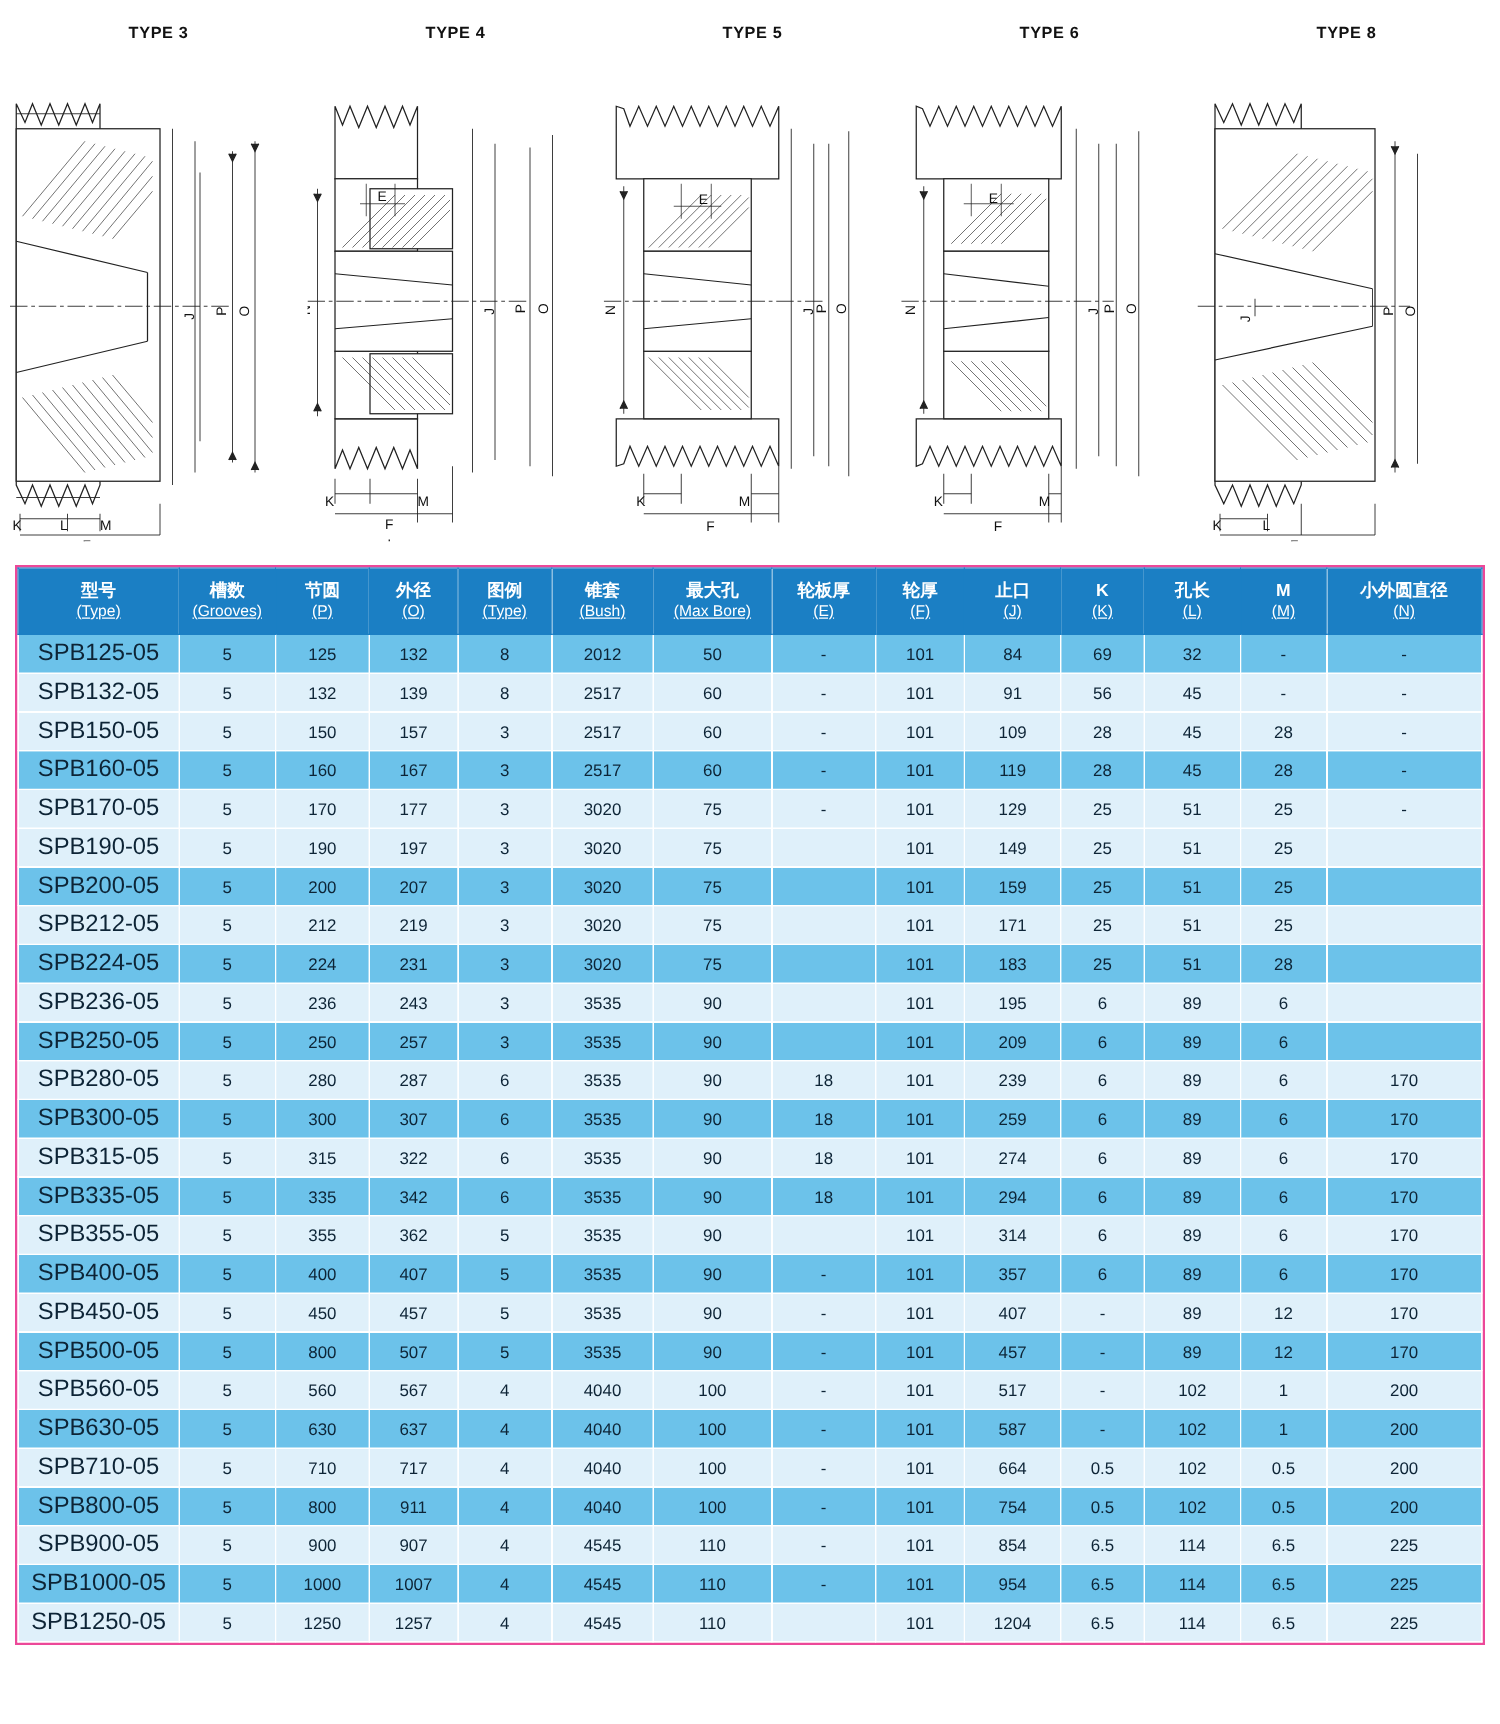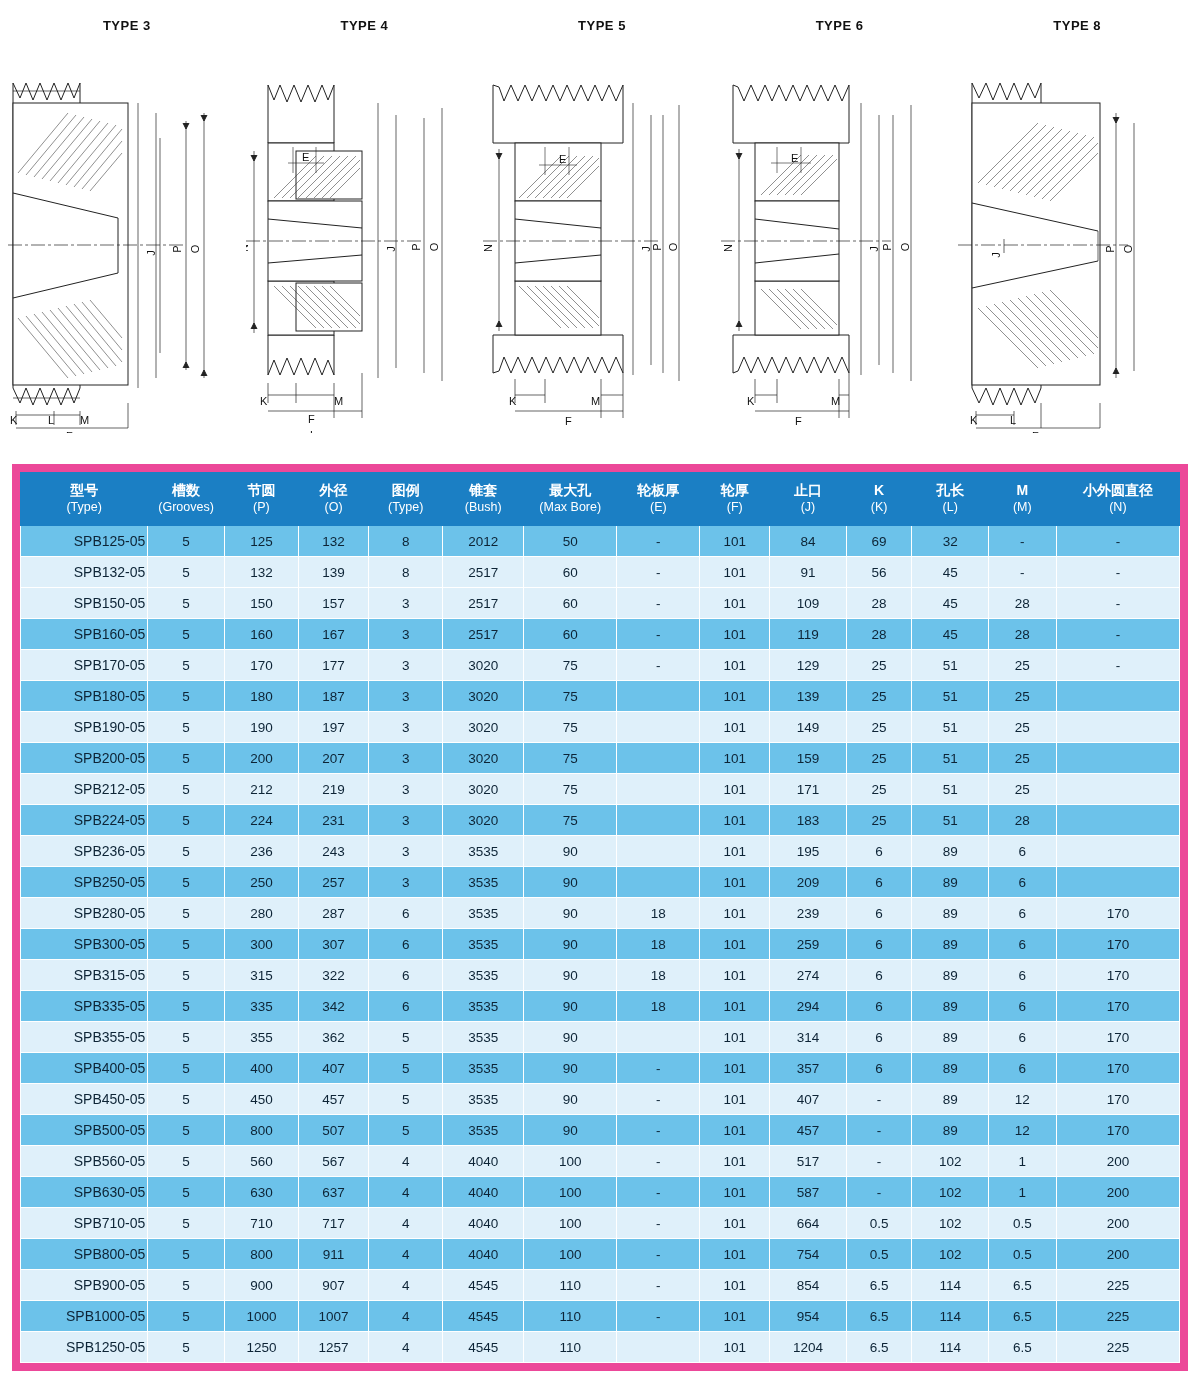--- a/index.html
+++ b/index.html
@@ -63,27 +63,28 @@
     font-weight:bold;
     height:52px;
     line-height:1.25;
     border:1px solid #1b7fc4;
     font-size:14px;
   }
   thead th .sub{
     display:block;
     font-size:12.5px;
     font-weight:normal;
+    text-decoration:underline;
   }
   tbody tr.odd td{background:#6cc2ea;}
   tbody tr.even td{background:#dff0fa;}
-  tbody tr td:first-child{font-size:14px;text-align:right;}
+  tbody tr td:first-child{font-size:19px;}
   .outer{
-    border:8px solid #ec4899;
-    margin:12px 12px;
+    border:2px solid #ec4899;
+    margin:0 12px;
     width:1176px;
     box-sizing:border-box;
   }
   .outer table{margin:0;width:100%;}
 </style>
 </head>
 <body>
 
 <div class="page">
 
@@ -471,36 +472,20 @@
             <td>3020</td>
             <td>75</td>
             <td>-</td>
             <td>101</td>
             <td>129</td>
             <td>25</td>
             <td>51</td>
             <td>25</td>
             <td>-</td>
           </tr>
-          <tr class="odd">
-            <td>SPB180-05</td>
-            <td>5</td>
-            <td>180</td>
-            <td>187</td>
-            <td>3</td>
-            <td>3020</td>
-            <td>75</td>
-            <td></td>
-            <td>101</td>
-            <td>139</td>
-            <td>25</td>
-            <td>51</td>
-            <td>25</td>
-            <td></td>
-          </tr>
           <tr class="even">
             <td>SPB190-05</td>
             <td>5</td>
             <td>190</td>
             <td>197</td>
             <td>3</td>
             <td>3020</td>
             <td>75</td>
             <td></td>
             <td>101</td>

